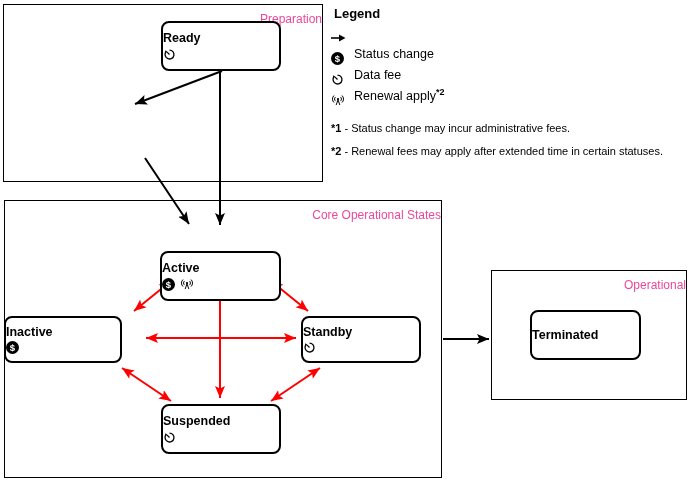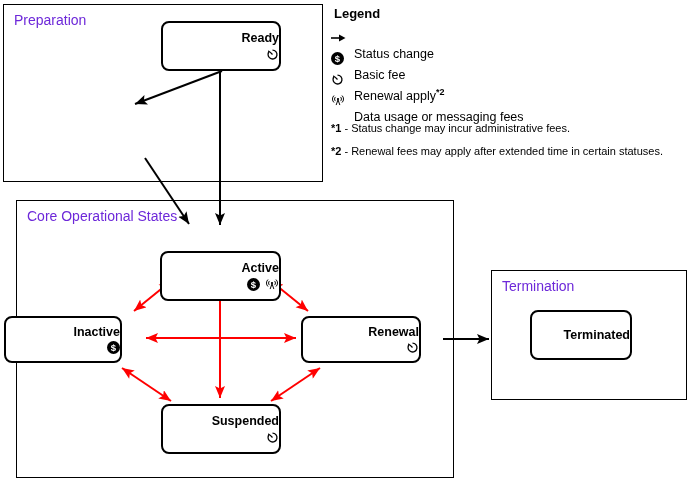--- a/index.html
+++ b/index.html
@@ -2,41 +2,41 @@
 <html><head>
 <meta charset="utf-8">
 <style>
   html,body{margin:0;padding:0;background:#fff;}
   .canvas{
     position:relative;width:694px;height:482px;background:#ffffff;
     font-family:"Liberation Sans",sans-serif;color:#000;overflow:hidden;
   }
   
   .group{position:absolute;border:1px solid #000;background:#fff;box-sizing:border-box;z-index:0;}
-  .group-label{display:block;padding:7px 0 0 10px;font-size:14px;color:#6d28d9;}
+  .group-label{display:block;padding:7px 0 0 10px;font-size:12px;color:#ec4899;text-align:right;}
   .g-prep{left:3px;top:4px;width:320px;height:178px;}
-  .g-core{left:16px;top:200px;width:438px;height:278px;}
+  .g-core{left:4px;top:200px;width:438px;height:278px;}
   .g-term{left:491px;top:270px;width:196px;height:130px;}
   
   .edges{position:absolute;left:0;top:0;width:694px;height:482px;z-index:1;pointer-events:none;}
   
   .node{
     position:absolute;border:2px solid #000;border-radius:8px;background:#fff;
-    box-sizing:border-box;display:flex;flex-direction:column;align-items:flex-end;
+    box-sizing:border-box;display:flex;flex-direction:column;align-items:flex-start;
     justify-content:center;z-index:2;
   }
   .nlabel{font-size:12.5px;font-weight:bold;line-height:15px;}
   .irow{display:flex;align-items:center;gap:5px;height:14px;margin-top:1px;}
   .n-ready{left:161px;top:21px;width:120px;height:50px;}
   .n-testing{left:39px;top:108px;width:124px;height:51px;}
   .n-active{left:160px;top:227px;width:121px;height:50px;margin-top:24px;}
   .n-inactive{left:4px;top:316px;width:118px;height:47px;}
   .n-standby{left:301px;top:316px;width:120px;height:47px;}
   .n-suspended{left:161px;top:404px;width:120px;height:50px;}
-  .n-terminated{left:530px;top:310px;width:102px;height:50px;}
+  .n-terminated{left:530px;top:310px;width:111px;height:50px;}
   
   .fee{
     display:inline-flex;align-items:center;justify-content:center;
     width:13px;height:13px;border-radius:50%;background:#000;color:#fff;
     font-size:9.5px;font-weight:bold;line-height:13px;
   }
   .ic{display:inline-block;}
   
   .legend{position:absolute;left:331px;top:2px;width:362px;z-index:2;}
   .legend-title{font-size:13px;font-weight:bold;margin:4px 0 6px 3px;}
@@ -53,21 +53,21 @@
 
 <div class="canvas">
 
   <div class="group g-prep">
     <span class="group-label">Preparation</span>
   </div>
   <div class="group g-core">
     <span class="group-label">Core Operational States</span>
   </div>
   <div class="group g-term">
-    <span class="group-label">Termination</span>
+    <span class="group-label">Operational</span>
   </div>
 
   <svg class="edges" width="694" height="482" viewBox="0 0 694 482">
     <defs>
       <marker id="abk" markerUnits="userSpaceOnUse" markerWidth="14" markerHeight="12" refX="12" refY="5" orient="auto">
         <path d="M0,0 L12,5 L0,10 L2.5,5 Z" fill="#000"></path>
       </marker>
       <marker id="are" markerUnits="userSpaceOnUse" markerWidth="14" markerHeight="12" refX="12" refY="5" orient="auto">
         <path d="M0,0 L12,5 L0,10 L2.5,5 Z" fill="#FF0000"></path>
       </marker>
@@ -121,21 +121,21 @@
   </div>
 
   <div class="node n-inactive">
     <span class="nlabel">Inactive</span>
     <span class="irow">
       <span class="fee">$</span>
     </span>
   </div>
 
   <div class="node n-standby">
-    <span class="nlabel">Renewal</span>
+    <span class="nlabel">Standby</span>
     <span class="irow">
       <svg class="ic" width="13" height="13" viewBox="0 0 16 16">
         <path d="M8 2.5 A 5.5 5.5 0 1 1 3.2 5.3" fill="none" stroke="#000" stroke-width="1.6"></path>
         <path d="M2.1 6.4 L2.9 2.8 L5.8 4.9 Z" fill="#000"></path>
         <line x1="8" y1="8" x2="5" y2="5" stroke="#000" stroke-width="1.5"></line>
       </svg>
     </span>
   </div>
 
   <div class="node n-suspended">
@@ -164,21 +164,21 @@
         </svg>
       </span>
       <span class="ltext"><span>Status change</span></span>
     </div>
 
 
     <div class="legend-row">
       <span class="legend-ic">
         <span class="fee">$</span>
       </span>
-      <span class="ltext"><span>Basic fee</span></span>
+      <span class="ltext"><span>Data fee</span></span>
     </div>
 
     <div class="legend-row">
       <span class="legend-ic">
         <svg width="13" height="13" viewBox="0 0 16 16">
           <path d="M8 2.5 A 5.5 5.5 0 1 1 3.2 5.3" fill="none" stroke="#000" stroke-width="1.6"></path>
           <path d="M2.1 6.4 L2.9 2.8 L5.8 4.9 Z" fill="#000"></path>
           <line x1="8" y1="8" x2="5" y2="5" stroke="#000" stroke-width="1.5"></line>
         </svg>
       </span>
@@ -189,21 +189,20 @@
       <span class="legend-ic">
         <svg width="14" height="13" viewBox="0 0 16 16">
           <circle cx="8" cy="6.2" r="1.4" fill="#000"></circle>
           <path d="M8 7.2 L5.7 13.6 M8 7.2 L10.3 13.6" stroke="#000" stroke-width="1.2" fill="none"></path>
           <path d="M5 3.6 A 3.4 3.4 0 0 0 5 8.8" stroke="#000" stroke-width="1.2" fill="none"></path>
           <path d="M3.1 1.9 A 5.8 5.8 0 0 0 3.1 10.5" stroke="#000" stroke-width="1.2" fill="none"></path>
           <path d="M11 3.6 A 3.4 3.4 0 0 1 11 8.8" stroke="#000" stroke-width="1.2" fill="none"></path>
           <path d="M12.9 1.9 A 5.8 5.8 0 0 1 12.9 10.5" stroke="#000" stroke-width="1.2" fill="none"></path>
         </svg>
       </span>
-      <span class="ltext"><span>Data usage or messaging fees</span></span>
     </div>
 
     <div class="legend-note">
       <span class="fnmark">*1</span><span class="fntext">- Status change may incur administrative fees.</span>
     </div>
     <div class="legend-note">
       <span class="fnmark">*2</span><span class="fntext">- Renewal fees may apply after extended time in certain statuses.</span>
     </div>
   </div>
 

